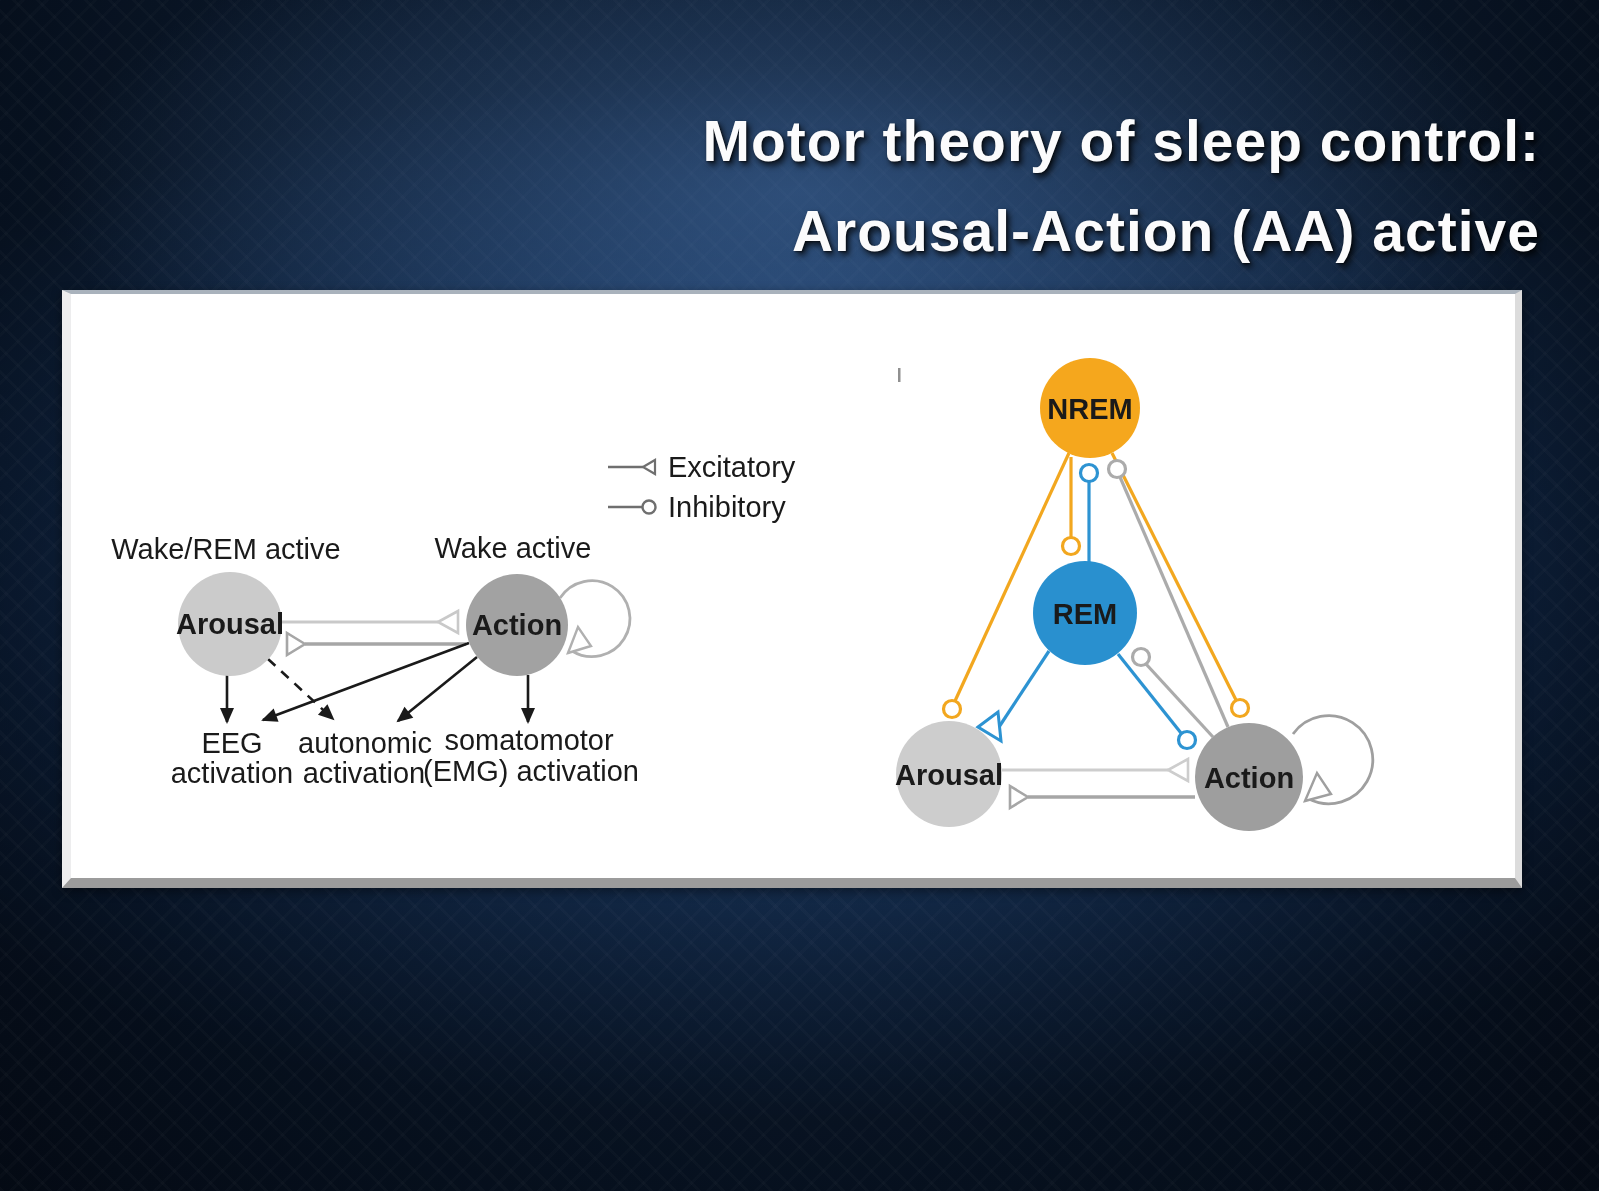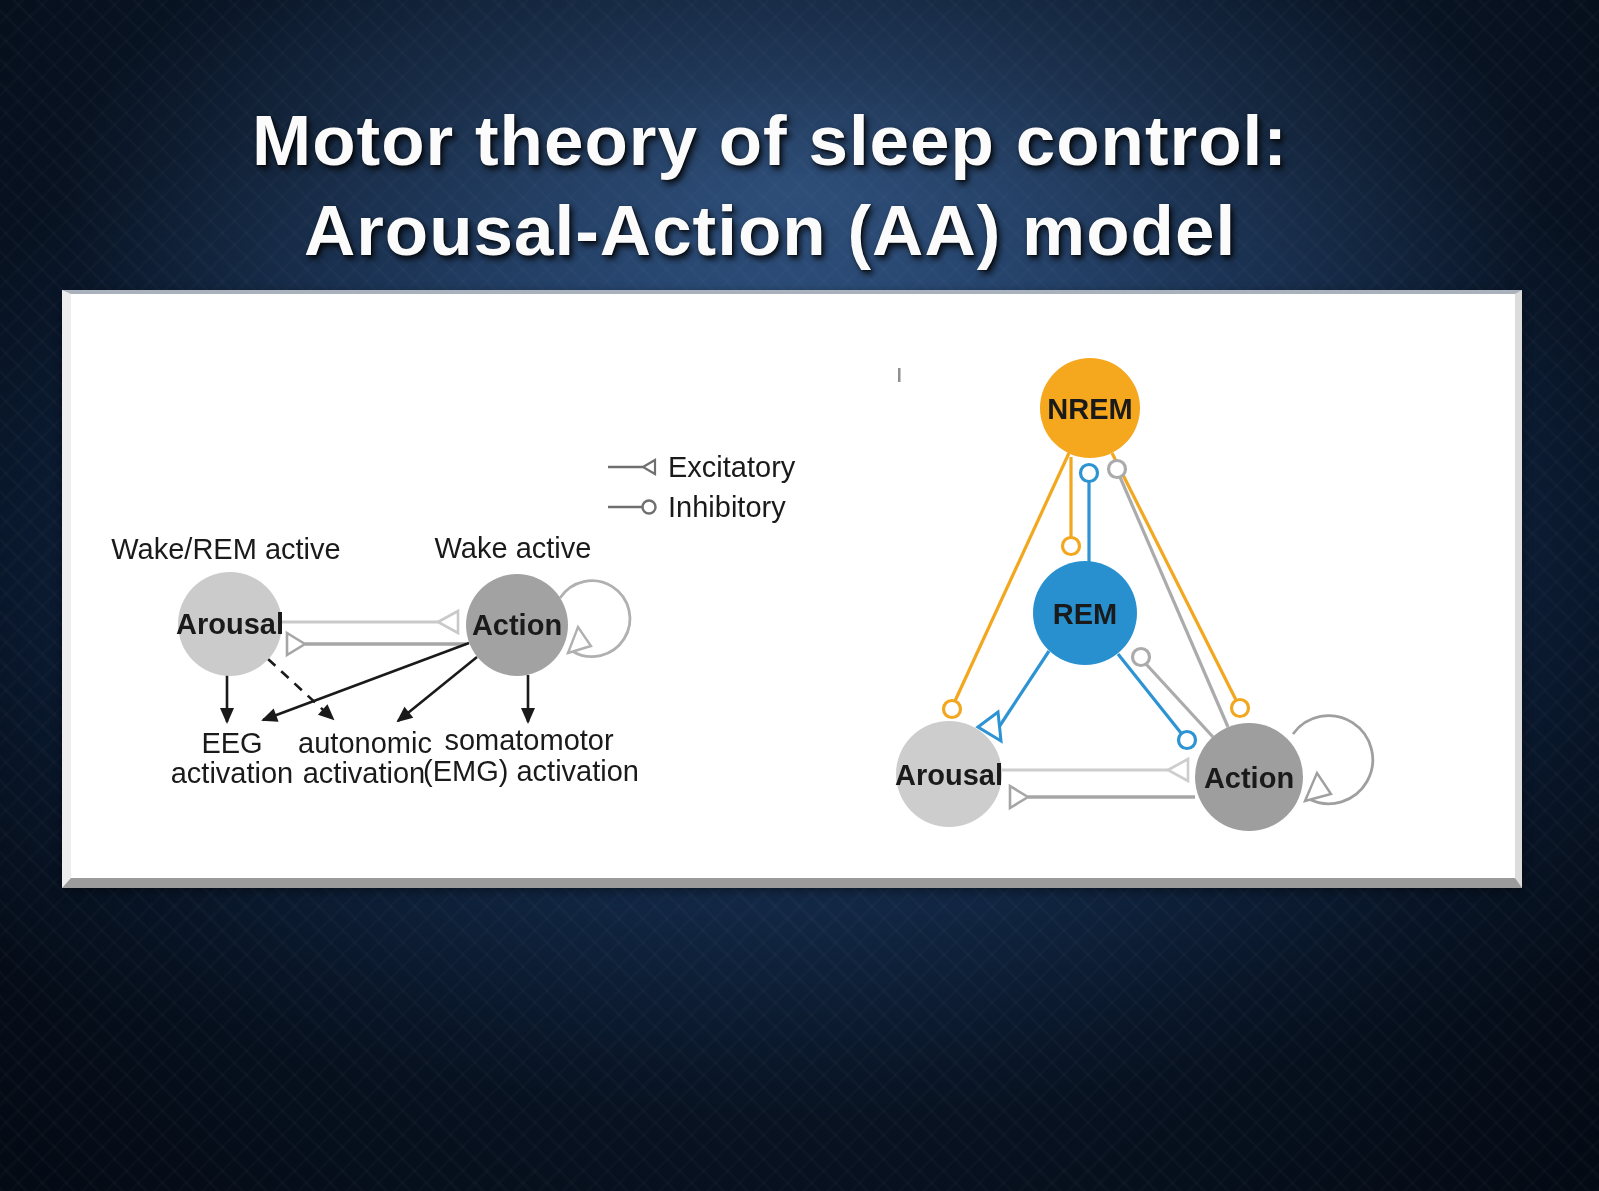--- a/index.html
+++ b/index.html
@@ -10,22 +10,22 @@
   .bg{
     position:absolute;inset:0;
     background:
       radial-gradient(ellipse 1200px 500px at 50% 16%, rgba(70,112,168,0.50), rgba(30,56,94,0) 62%),
       repeating-linear-gradient(45deg, rgba(255,255,255,0.018) 0 3px, rgba(255,255,255,0) 3px 17px),
       repeating-linear-gradient(-45deg, rgba(255,255,255,0.016) 0 3px, rgba(255,255,255,0) 3px 17px),
       radial-gradient(ellipse 70% 44% at 50% 50%, rgba(0,0,0,0) 55%, rgba(0,0,0,0.42) 100%),
       radial-gradient(ellipse at 50% 28%, #1e3b62 0%, #132a49 45%, #0a1a31 75%, #071122 100%);
   }
   .title{
-    position:absolute;left:0;top:96px;width:1540px;text-align:center;
-    color:#fbfbfc;font-weight:700;font-size:71px;line-height:90px;letter-spacing:1px;
+    position:absolute;left:0;top:96px;width:1540px;text-align:right;
+    color:#fbfbfc;font-weight:700;font-size:57px;line-height:90px;letter-spacing:1px;
     text-shadow:3px 4px 6px rgba(0,0,0,0.8), 1px 1px 2px rgba(0,0,0,0.55);
   }
   .panel{
     position:absolute;left:62px;top:290px;width:1460px;height:598px;box-sizing:border-box;
     background:#ffffff;
     border-style:solid;
     border-width:4px 7px 10px 9px;
     border-color:#a9b2bc #dcdcdc #9b9b9b #ededee;
     box-shadow:0 3px 10px rgba(0,0,0,0.45);
   }
@@ -36,21 +36,21 @@
   .outlbl{font-size:29px;}
   .leglbl{font-size:29px;}
 </style>
 </head>
 <body>
 
 <div class="bg"></div>
 
 <div class="title">
   <div>Motor theory of sleep control:</div>
-  <div>Arousal-Action (AA) model</div>
+  <div>Arousal-Action (AA) active</div>
 </div>
 
 <div class="panel">
 <svg viewBox="71 294 1444 584">
   <defs>
     <marker id="ah" markerUnits="userSpaceOnUse" markerWidth="22" markerHeight="18" refX="15" refY="8" orient="auto">
       <path d="M1,1 L17,8 L1,15 Z" fill="#1a1a1a"></path>
     </marker>
   </defs>
 

